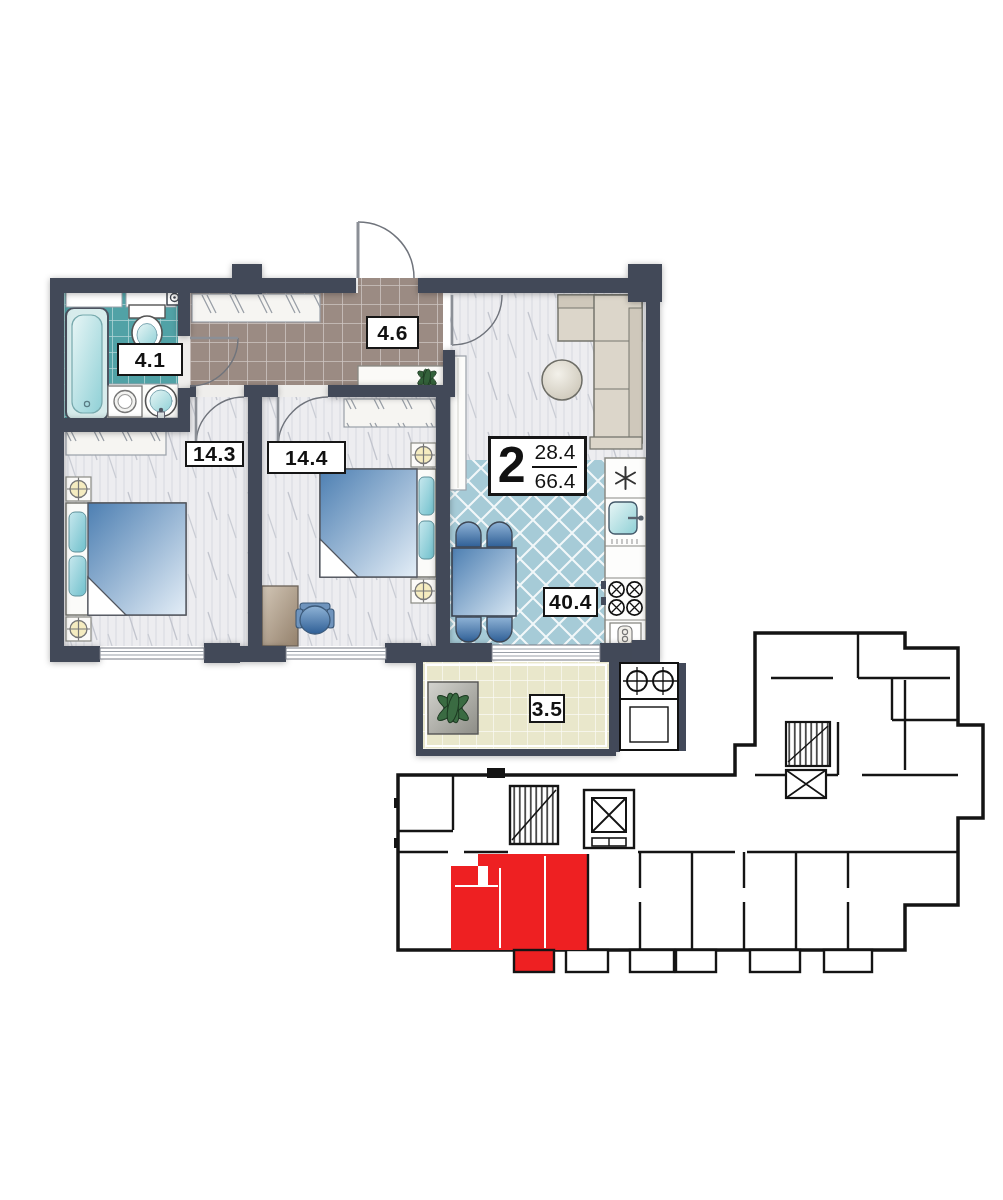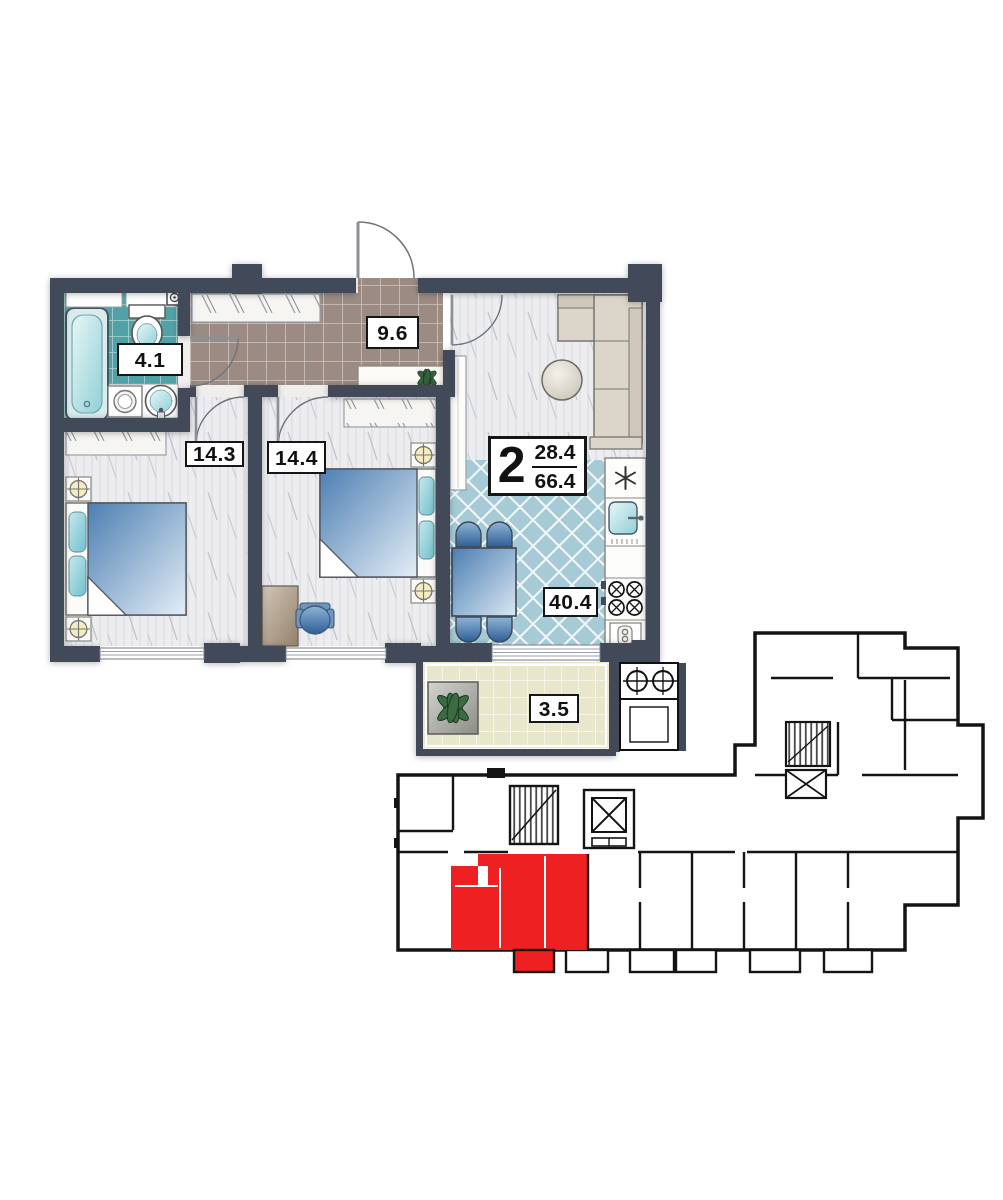--- a/index.html
+++ b/index.html
@@ -5,21 +5,21 @@
   html,body{margin:0;padding:0;background:#fff;}
   #stage{position:relative;width:1003px;height:1200px;background:#fff;overflow:hidden;
          font-family:"Liberation Sans",sans-serif;}
   #plan-svg{position:absolute;left:0;top:0;}
   .rlabel{position:absolute;background:#fff;border:2px solid #161616;box-sizing:border-box;
           display:flex;align-items:center;justify-content:center;
           font:bold 21px "Liberation Sans",sans-serif;color:#111;letter-spacing:.5px;}
   .apt{position:absolute;background:#fff;border:3px solid #161616;box-sizing:border-box;
        width:99px;height:60px;display:flex;align-items:center;justify-content:center;gap:7px;}
   .apt-rooms{font-size:50px;font-weight:bold;line-height:.9;margin-top:-2px;color:#111;}
-  .apt-frac{text-align:center;font-weight:bold;font-size:21px;line-height:1.2;color:#111;}
+  .apt-frac{text-align:center;font-weight:normal;font-size:21px;line-height:1.2;color:#111;}
   .apt-top{border-bottom:2.5px solid #111;padding:0 2px 1px;}
 </style>
 </head>
 <body>
 
 <div id="stage">
 
 <svg id="plan-svg" width="1003" height="1200" viewBox="0 0 1003 1200">
   <defs>
     <filter id="ds" x="-20%" y="-20%" width="140%" height="140%">
@@ -405,32 +405,32 @@
       <rect x="786" y="770" width="40" height="28" fill="#fff" stroke-width="2.2"></rect>
       <path d="M786,770 L826,798 M826,770 L786,798" stroke-width="1.6"></path>
     </g>
   </g>
 </svg>
 
 <div class="rlabel" style="left:117px;top:343px;width:66px;height:33px">
   <span>4.1</span>
 </div>
 <div class="rlabel" style="left:366px;top:316px;width:53px;height:33px">
-  <span>9.6</span>
+  <span>4.6</span>
 </div>
 <div class="rlabel" style="left:185px;top:441px;width:59px;height:26px">
   <span>14.3</span>
 </div>
-<div class="rlabel" style="left:267px;top:441px;width:59px;height:33px">
+<div class="rlabel" style="left:267px;top:441px;width:79px;height:33px">
   <span>14.4</span>
 </div>
 <div class="rlabel" style="left:543px;top:587px;width:55px;height:30px">
   <span>40.4</span>
 </div>
-<div class="rlabel" style="left:529px;top:694px;width:50px;height:29px">
+<div class="rlabel" style="left:529px;top:694px;width:36px;height:29px">
   <span>3.5</span>
 </div>
 
 <div class="apt" style="left:488px;top:436px">
   <div class="apt-rooms">2</div>
   <div class="apt-frac">
     <div class="apt-top">28.4</div>
     <div class="apt-bottom">66.4</div>
   </div>
 </div>

